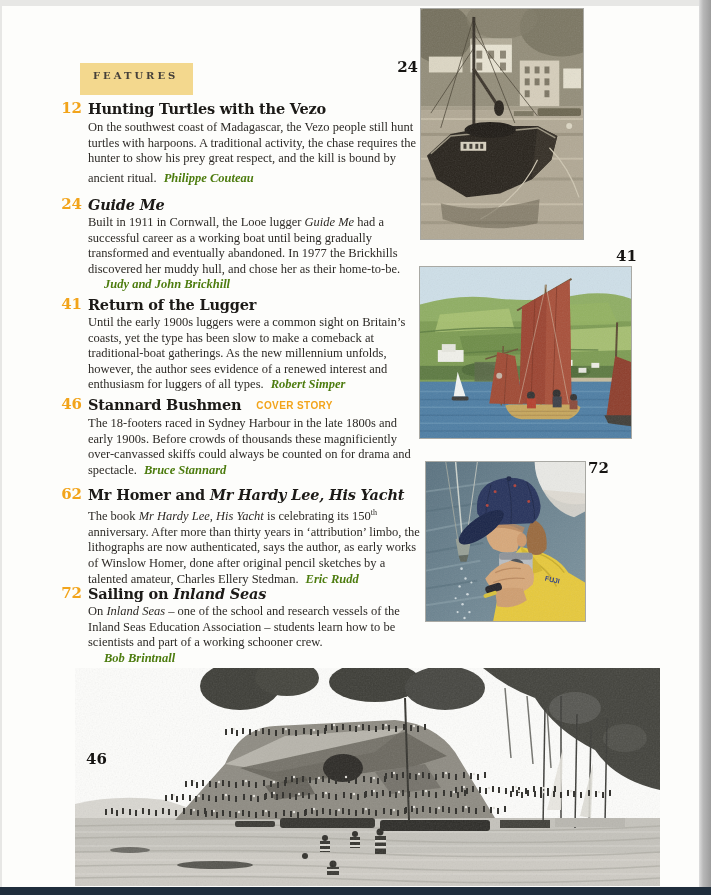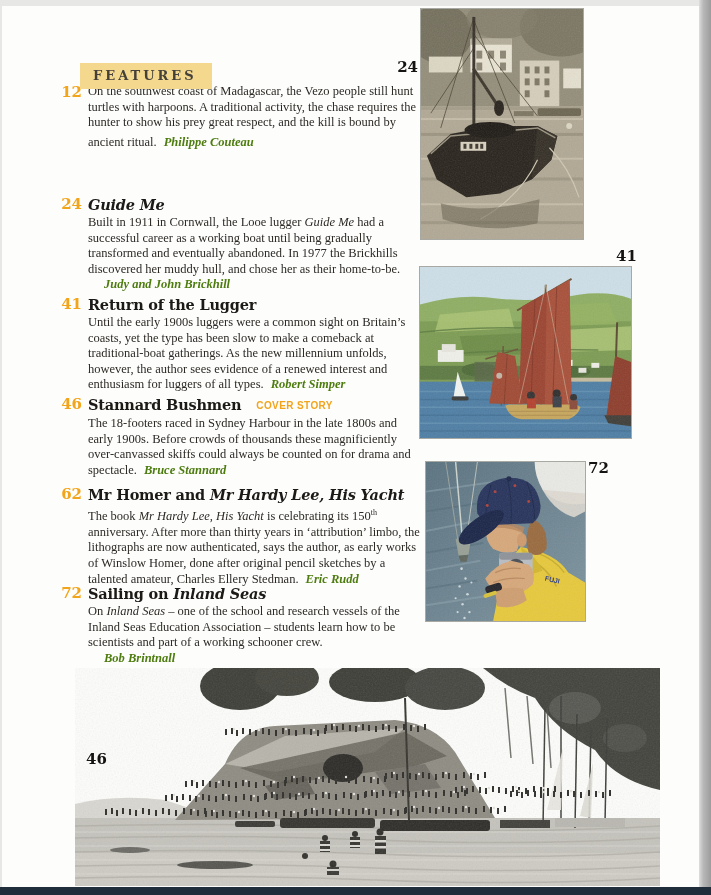--- a/index.html
+++ b/index.html
@@ -4,22 +4,22 @@
 <style>
   html,body{margin:0;padding:0;}
   body{width:711px;height:895px;position:relative;background:#e7e7e5;overflow:hidden;
        font-family:"Liberation Serif",serif;}
   .page-bg{position:absolute;left:2px;top:6px;width:697px;height:881px;background:#fdfdfb;}
   .edge-right{position:absolute;left:699px;top:0;width:12px;height:895px;
       background:linear-gradient(to right,#dedede 0%,#b8b8b8 35%,#9c9c9c 100%);}
   .bottom-bar{position:absolute;left:0;top:887px;width:711px;height:8px;background:#202e3c;z-index:9;}
 
   .badge{position:absolute;left:80px;top:63px;background:#f3d88e;color:#45403a;
-      font-family:"DejaVu Serif",serif;font-weight:bold;font-size:13px;letter-spacing:3px;
-      padding:5px 15px 5px 13px;line-height:16px;z-index:2;}
+      font-family:"DejaVu Serif",serif;font-weight:bold;font-size:10px;letter-spacing:3px;
+      padding:5px 15px 11px 13px;line-height:16px;z-index:2;}
 
   .article{position:absolute;left:60px;width:360px;display:flex;}
   .a-num{width:22px;text-align:right;flex:none;color:#f2a41b;font-family:"DejaVu Serif",serif;
       font-weight:bold;font-size:15px;line-height:17px;}
   .a-content{margin-left:6px;width:332px;}
   .a-title{margin:0 0 2px 0;font-family:"DejaVu Serif",serif;font-weight:bold;font-size:14.5px;
       line-height:17px;color:#1c1a17;letter-spacing:-0.2px;}
   .ti{font-style:italic;}
   .tag{font-family:"Liberation Sans",sans-serif;font-weight:600;font-style:normal;
       font-size:10px;letter-spacing:0.4px;color:#f2a41b;margin-left:15px;vertical-align:1px;}
@@ -38,23 +38,24 @@
 </head>
 <body>
 
 <div class="page-bg"></div>
 <div class="edge-right"></div>
 
 <div class="badge">FEATURES</div>
 
 <div>
 
-  <div class="article" style="top:84px">
+  <div class="article" style="top:100px">
     <div class="a-num">12</div>
     <div class="a-content">
+      <h3 class="a-title"><span>Hunting Turtles with the Vezo</span><span class="ti"></span><span class="tag"></span></h3>
       <p class="a-body"><span>On the southwest coast of Madagascar, the Vezo people still hunt turtles with harpoons. A traditional activity, the chase requires the hunter to show his prey great respect, and the kill is bound by ancient ritual.</span><span class="bi"></span><span></span><sup></sup><span></span><span class="author">Philippe Couteau</span></p>
     </div>
   </div>
 
   <div class="article" style="top:196px">
     <div class="a-num">24</div>
     <div class="a-content">
       <h3 class="a-title"><span></span><span class="ti">Guide Me</span></h3>
       <p class="a-body"><span>Built in 1911 in Cornwall, the Looe lugger </span><span class="bi">Guide Me</span><span> had a successful career as a working boat until being gradually transformed and eventually abandoned. In 1977 the Brickhills discovered her muddy hull, and chose her as their home-to-be.</span><span class="author block">Judy and John Brickhill</span></p>
     </div>

